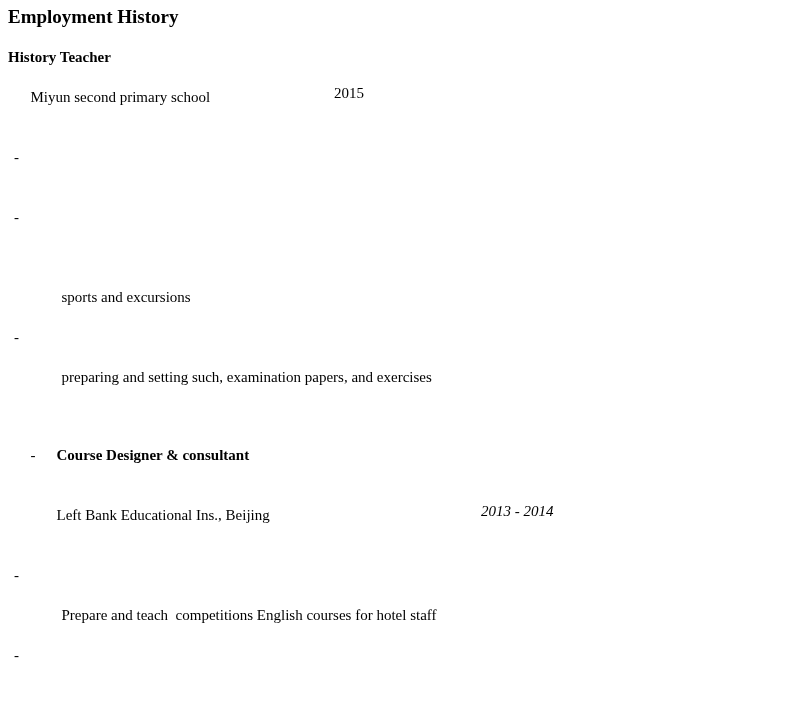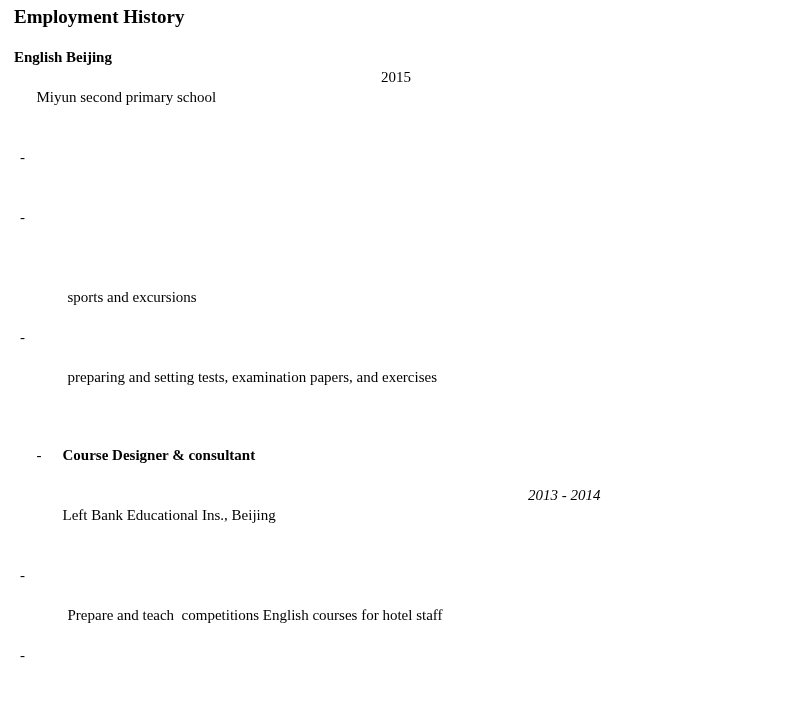--- a/index.html
+++ b/index.html
@@ -8,65 +8,65 @@
     width: 790px; height: 721px;
     background: #ffffff;
     color: #000000;
     font-family: "Liberation Serif", "DejaVu Serif", serif;
     font-size: 15px;
     overflow: hidden;
   }
   .page {
     position: relative;
     width: 706px; height: 721px;
-    padding: 5px 18px 0 14px;
+    padding: 5px 18px 0 8px;
   }
   .doc-title {
     font-size: 19px;
     font-weight: bold;
     line-height: 24px;
     margin: 0;
   }
   .sec { margin-top: 18px; }
   .line { line-height: 20px; white-space: pre-wrap; }
   .job-title { font-weight: bold; }
   .lead-dash { display: inline-block; width: 26px; font-weight: normal; }
   .org-line { position: relative; }
   .ind-26 { padding-left: 26px; }
-  .dates { position: absolute; top: 0; margin-left: 41px; }
+  .dates { position: absolute; top: 16px; }
   .d0 { left: 326px; }
   .d1 { left: 473px; font-style: italic; }
   .bullet { position: relative; padding-left: 31px; }
   .bullet .dash { position: absolute; left: 6px; top: 0; }
 </style>
 </head>
 <body>
 
 <div class="page">
 
   <h1 class="doc-title">Employment History</h1>
 
   <section class="sec">
-    <div class="line job-title">English Beijing</div>
+    <div class="line job-title">History Teacher</div>
     <div class="line org-line">
       <span>Miyun second primary school</span>
       <span class="dates d0">2015</span>
     </div>
     <div class="line bullet">
       <span class="dash">-</span>
     </div>
     <div class="line bullet">
       <span class="dash">-</span>
     </div>
     <div class="line bullet">
       <span>sports and excursions</span>
     </div>
     <div class="line bullet">
       <span class="dash">-</span>
-      <span>preparing and setting tests, examination papers, and exercises</span>
+      <span>preparing and setting such, examination papers, and exercises</span>
     </div>
   </section>
 
   <section class="sec">
     <div class="line">
       <span class="lead-dash">-</span><span class="job-title">Course Designer &amp; consultant</span>
     </div>
     <div class="line org-line">
       <span class="ind-26">Left Bank Educational Ins., Beijing</span>
       <span class="dates d1">2013 - 2014</span>

